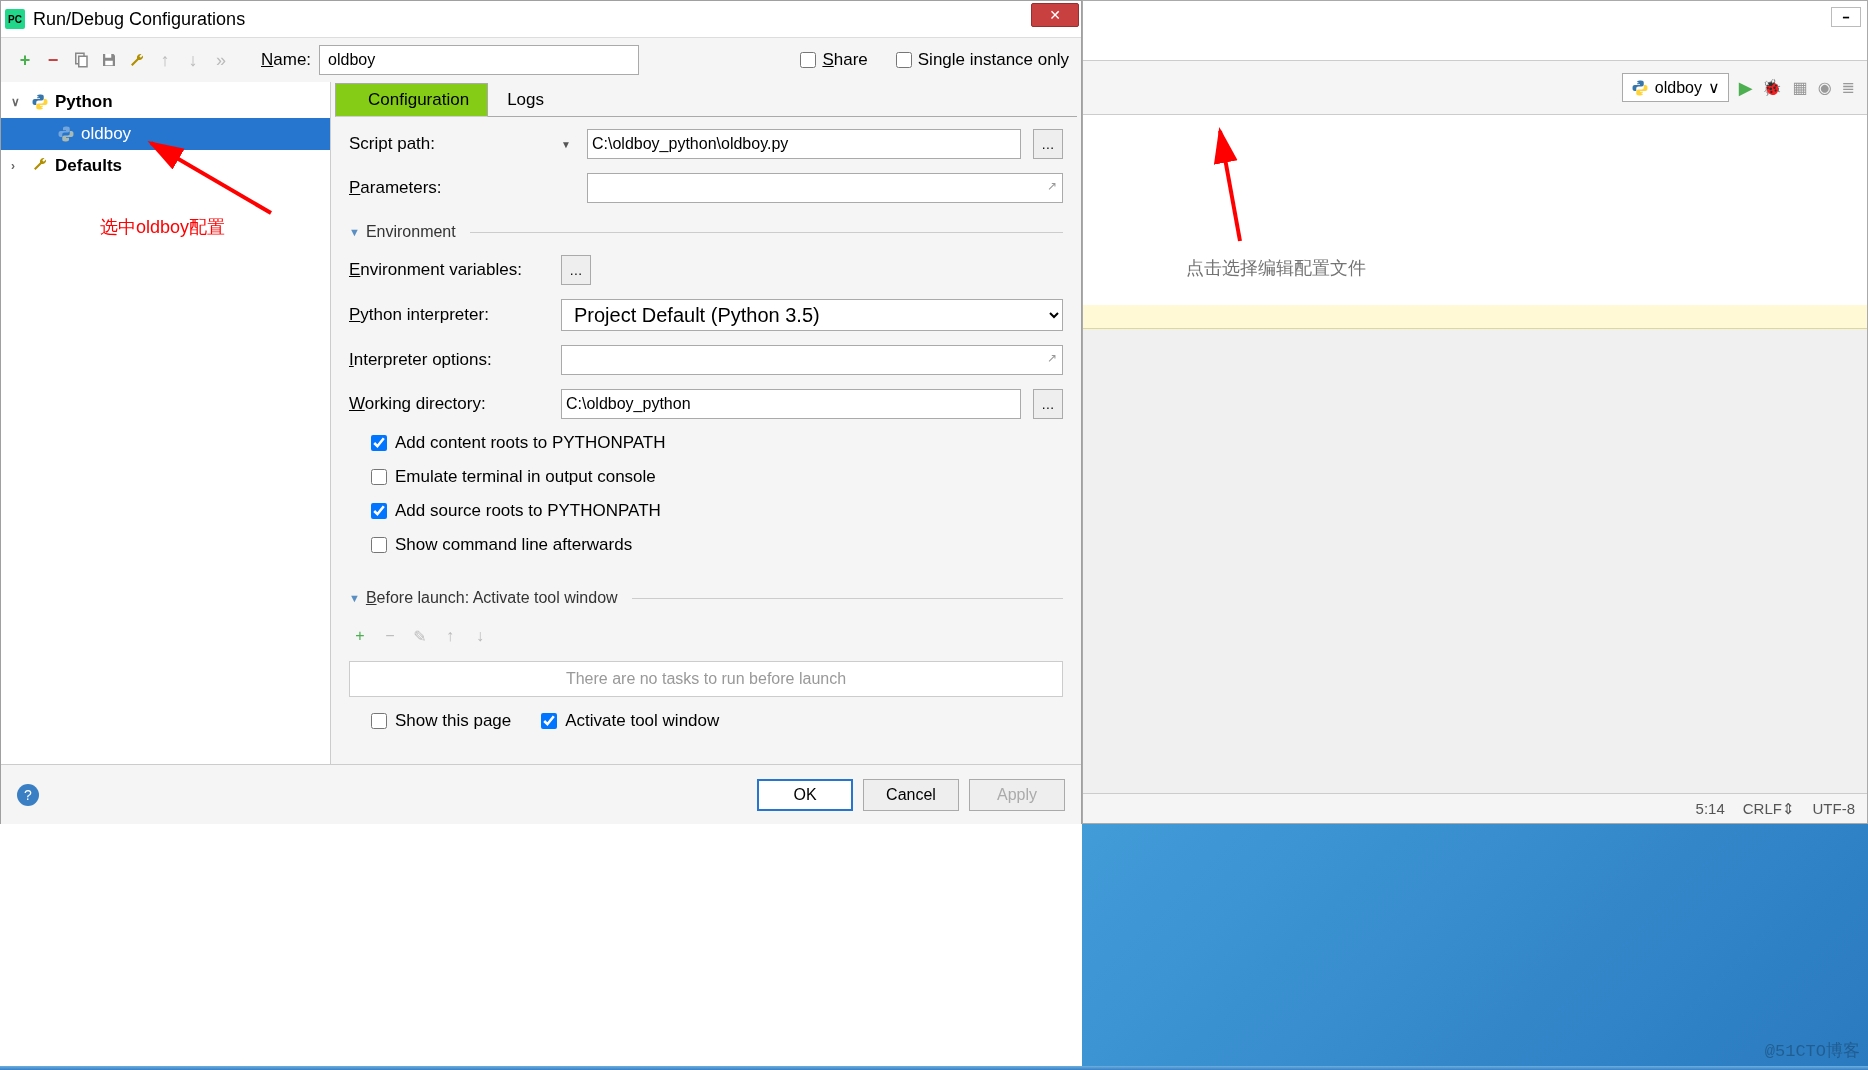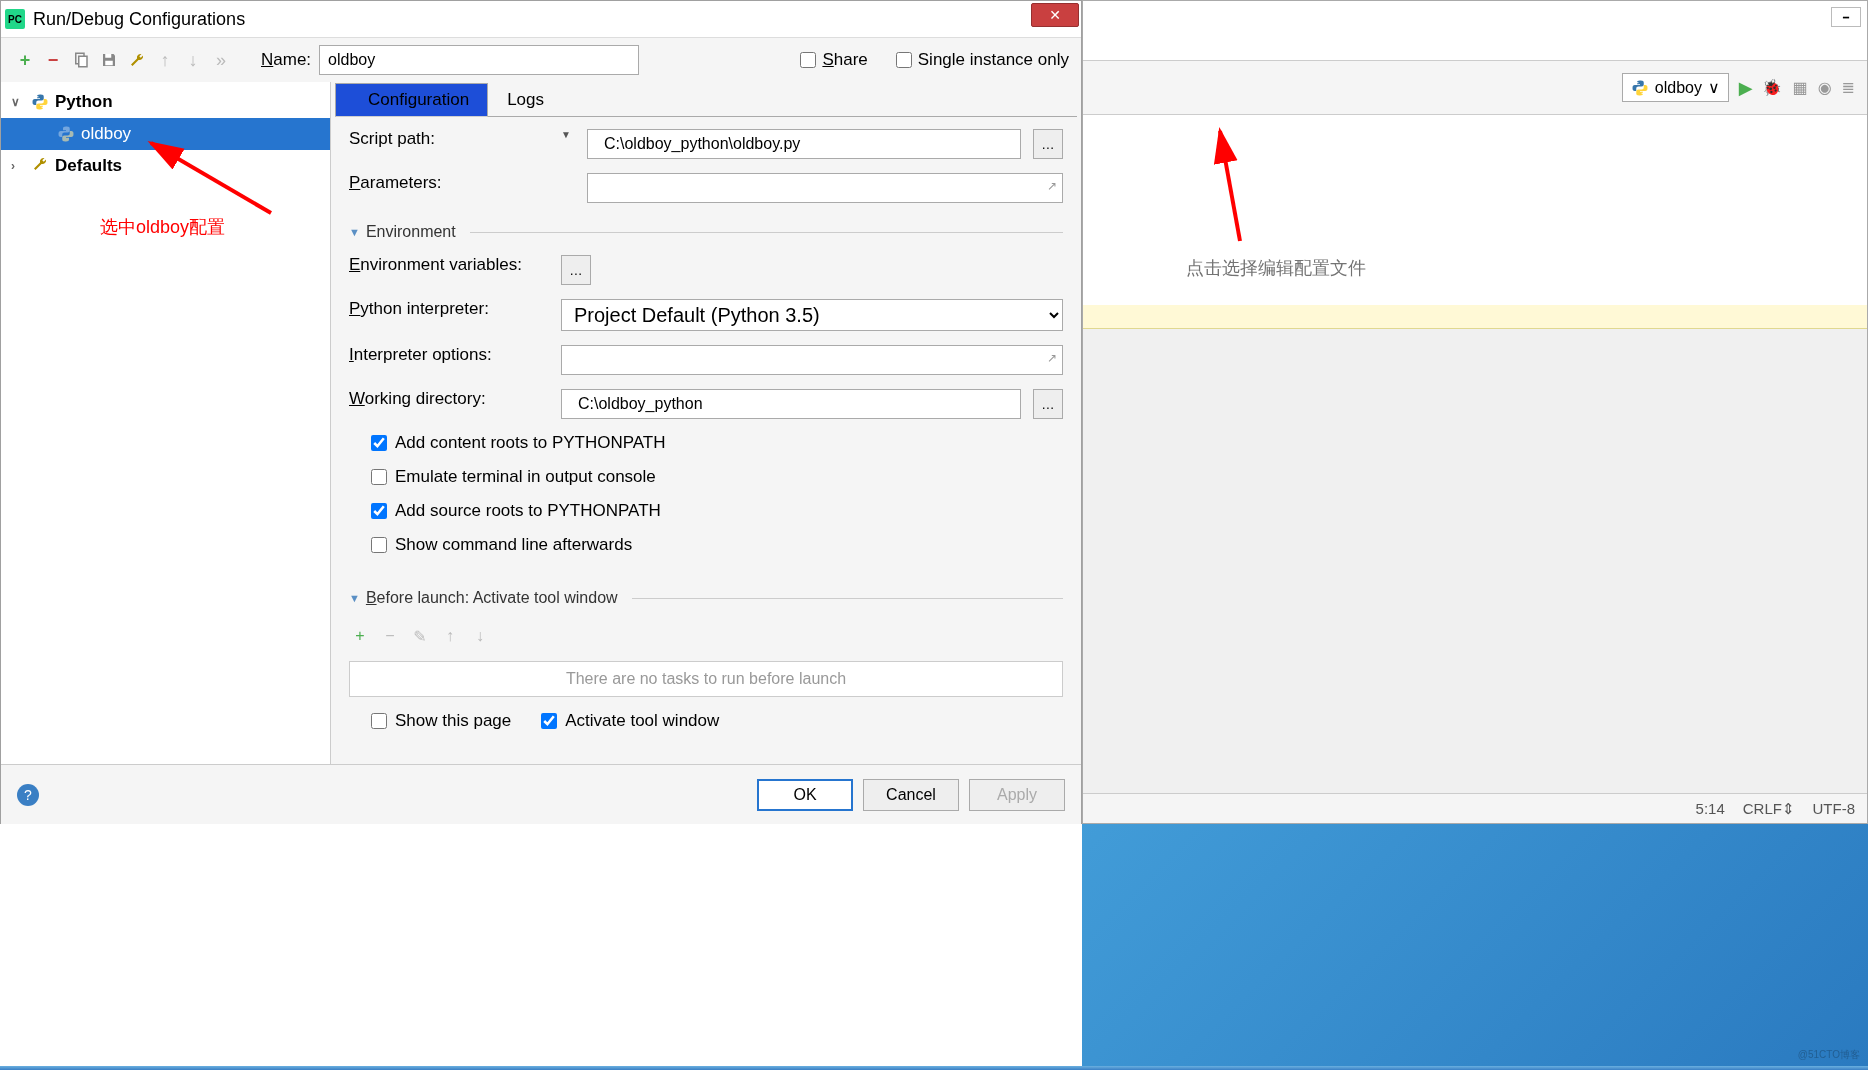--- a/index.html
+++ b/index.html
@@ -35,25 +35,25 @@
 .tree-item .expander { width: 14px; font-size: 12px; color: #666; }
 .py-icon { width: 18px; height: 18px; }
 .tree-item .def-icon { color: #b09000; }
 
 .annotation-left { color: #ff0000; font-size: 18px; position: absolute; left: 100px; top: 215px; }
 .arrow-svg-left { position: absolute; left: 141px; top: 138px; }
 
 .content { flex: 1; background: #f5f5f5; padding: 0; display: flex; flex-direction: column; }
 .tabs { display: flex; border-bottom: 1px solid #aaa; margin: 0 4px; }
 .tab { padding: 6px 18px; font-size: 17px; cursor: pointer; border: 1px solid transparent; border-bottom: none; position: relative; top: 1px; }
-.tab.active { background: #1d4ed8; border: 1px solid #aaa; border-bottom: 1px solid #cfcfcf; padding-left: 32px; }
+.tab.active { background: #84cc16; border: 1px solid #aaa; border-bottom: 1px solid #cfcfcf; padding-left: 32px; }
 .form-area { padding: 12px 18px; display: flex; flex-direction: column; gap: 14px; overflow-y: auto; }
-.form-row { display: flex; align-items: flex-start; gap: 12px; }
+.form-row { display: flex; align-items: center; gap: 12px; }
 .form-label { width: 200px; font-size: 17px; }
-.form-input { flex: 1; height: 30px; border: 1px solid #aaa; padding: 0 16px; font-size: 16px; background: #fff; }
+.form-input { flex: 1; height: 30px; border: 1px solid #aaa; padding: 0 4px; font-size: 16px; background: #fff; }
 .form-select { flex: 1; height: 32px; border: 1px solid #aaa; padding: 0 8px; font-size: 20px; background: #fff; }
 .browse-btn { width: 30px; height: 30px; border: 1px solid #aaa; background: #eee; cursor: pointer; display: flex; align-items: center; justify-content: center; }
 .dropdown-arrow { width: 14px; font-size: 10px; color: #555; }
 .expand-icon { position: absolute; right: 6px; top: 6px; font-size: 12px; color: #999; }
 .input-wrap { position: relative; flex: 1; }
 .section-header { display: flex; align-items: center; gap: 6px; font-size: 16px; color: #333; margin-top: 6px; }
 .section-header .tri { color: #5a8fc4; font-size: 11px; }
 .section-line { flex: 1; height: 1px; background: #ccc; margin-left: 8px; }
 .check-row { display: flex; align-items: center; gap: 8px; font-size: 17px; margin-left: 22px; }
 .check-row input { width: 16px; height: 16px; }
@@ -81,21 +81,21 @@
 .run-btn { color: #4caf50; font-size: 18px; cursor: pointer; }
 .debug-btn { color: #4a7a4a; font-size: 16px; cursor: pointer; }
 .tool-icon { color: #999; font-size: 16px; cursor: pointer; }
 .bg-editor { flex: 1; background: #fff; }
 .bg-yellow-line { height: 24px; background: #fff9d6; border-bottom: 1px solid #e0d890; }
 .bg-statusbar { position: absolute; bottom: 0; left: 0; right: 0; height: 30px; background: #f5f5f5; border-top: 1px solid #ccc; display: flex; align-items: center; justify-content: flex-end; padding: 0 12px; gap: 18px; font-size: 15px; color: #555; }
 .annotation-right { color: #737373; font-size: 18px; position: absolute; left: 1186px; top: 256px; }
 .arrow-svg-right { position: absolute; left: 1210px; top: 126px; }
 
 .desktop { position: absolute; left: 1082px; top: 458px; right: 0; bottom: 4px; background: linear-gradient(135deg, #4aa8e0, #2a7ac0); z-index: -1; }
-.watermark { position: absolute; right: 8px; bottom: 8px; color: rgba(0,0,0,0.25); font-size: 10px; }
+.watermark { position: absolute; right: 8px; bottom: 8px; color: rgba(0,0,0,0.25); font-size: 17px; font-family: Liberation Mono, monospace; }
 .taskbar { position: absolute; left: 0; bottom: 0; width: 100%; height: 4px; background: linear-gradient(#6ab0e0, #3a7fc4); }
 </style>
 </head>
 <body>
 
 <div class="desktop"></div>
 
 <div class="bg-window">
   <div class="bg-topbar">
     <div class="win-controls">

